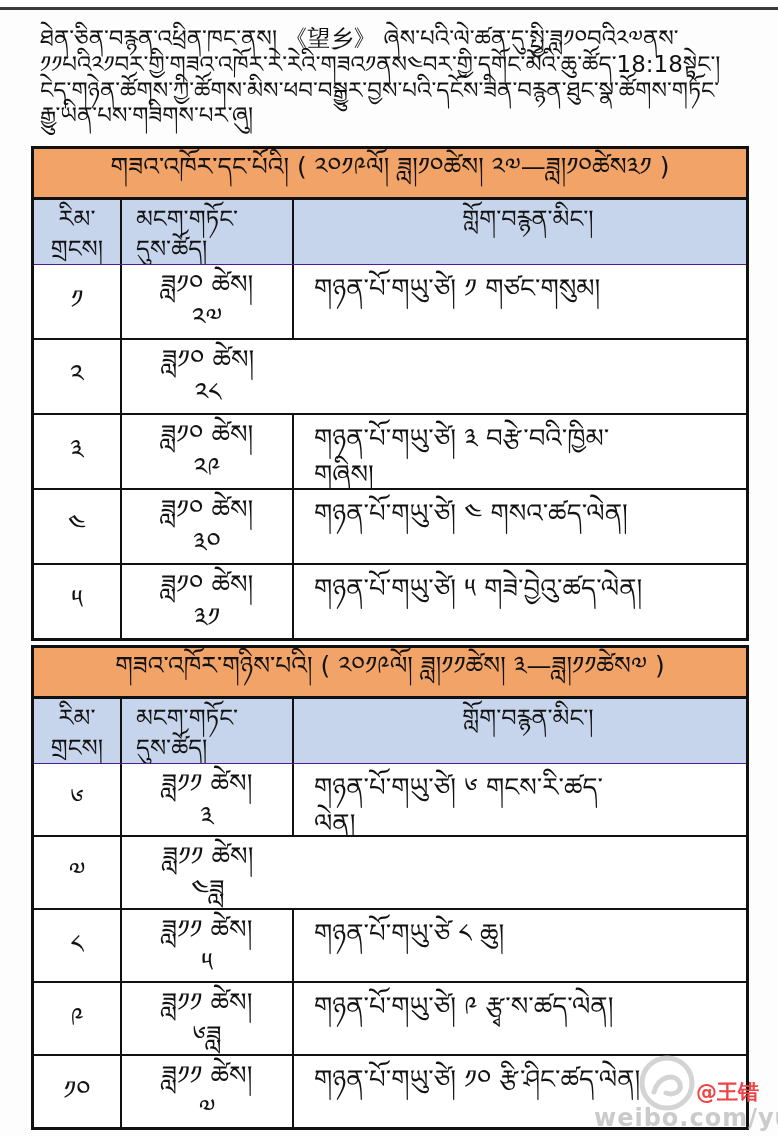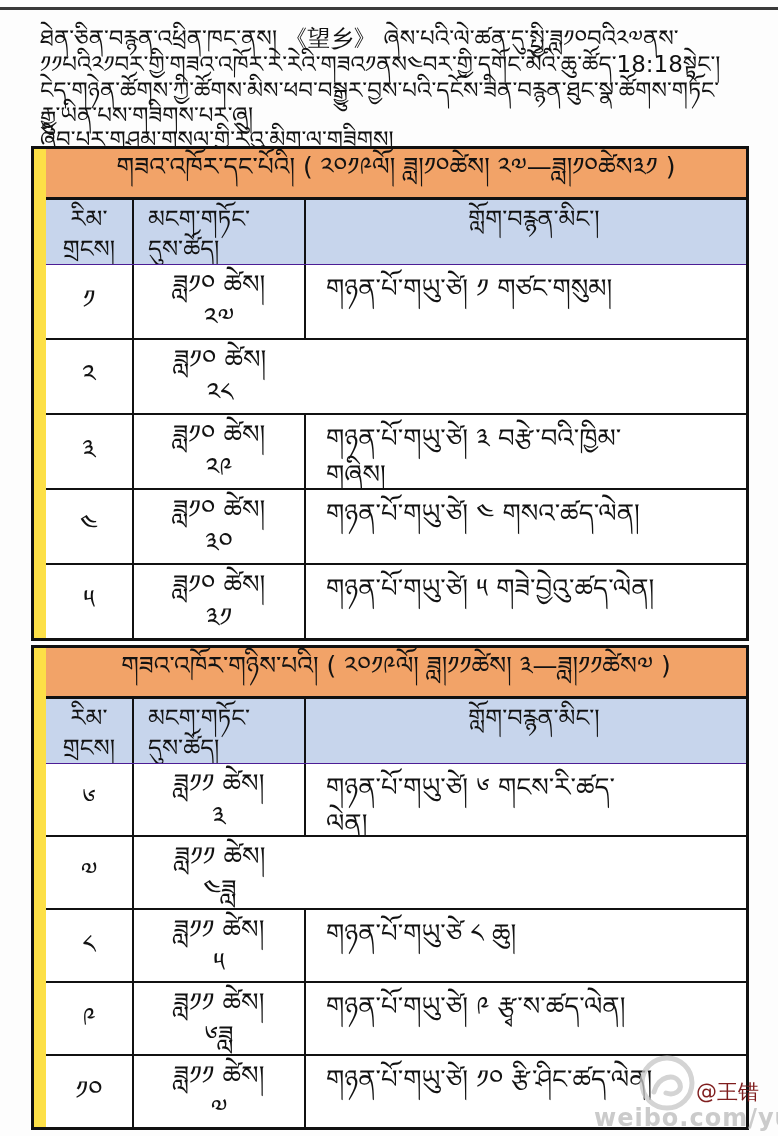--- a/index.html
+++ b/index.html
@@ -9,21 +9,21 @@
     font-family:"DejaVu Sans", sans-serif; color:#121212;
   }
   .top-rule { position:absolute; top:7px; left:0; width:778px; height:3px; background:#3a3a3a; }
 
   .intro { position:absolute; top:25px; left:40px; width:732px; }
   .intro-line { font-size:23px; line-height:26px; white-space:nowrap; letter-spacing:0; }
   .intro-line.short { line-height:24px; }
 
   .sched-table {
     position:absolute; left:31px; width:718px;
-    border:3px solid #111; box-sizing:border-box; background:#fde047;padding-left:12px;
+    border:3px solid #111; box-sizing:border-box; background:#0c4a6e;
   }
   .table-1 { top:146px; }
   .table-2 { top:645px; }
 
   .title-bar {
     height:48px; background:#F2A368; border-bottom:3px solid #111;
     display:flex; align-items:center; justify-content:center;
     font-size:25px; white-space:nowrap; overflow:hidden;
   }
   .hdr-row { display:flex; background:#C7D5EC; border-bottom:1px solid #4c1d95; height:64px; }
@@ -39,40 +39,39 @@
   .col-name { flex:1; text-align:left; padding:5px 4px 0 20px; line-height:36px; }
 
   .hdr-row .cell { font-size:24px; line-height:30px; }
   .hdr-row .col-no   { padding-top:4px; }
   .hdr-row .col-time { padding-top:4px; text-align:left; padding-left:14px; }
   .hdr-row .col-name { text-align:center; padding-top:4px; }
 
   .watermark { position:absolute; left:588px; top:1048px; width:190px; height:88px; z-index:5; }
   .wm-logo { position:absolute; left:48px; top:4px; opacity:0.75; }
   .wm-handle {
-    position:absolute; left:108px; top:30px; font-size:21px; font-weight:normal;
-    color:#7f1d1d; white-space:nowrap;
+    position:absolute; left:108px; top:30px; font-size:21px; font-weight:bold;
+    color:#ef4444; white-space:nowrap;
   }
   .wm-url {
     position:absolute; left:6px; top:56px; font-size:24px; font-weight:bold;
     color:#cbcbcb; white-space:nowrap; letter-spacing:1px;
   }
 </style>
 </head>
 <body>
 
 <div class="page">
   <div class="top-rule"></div>
 
   <div class="intro">
     <div class="intro-line">ཐེན་ཅིན་བརྙན་འཕྲིན་ཁང་ནས། 《望乡》 ཞེས་པའི་ལེ་ཚན་དུ་སྤྱི་ཟླ༡༠བའི༢༧ནས་</div>
     <div class="intro-line">༡༡པའི༢༡བར་གྱི་གཟའ་འཁོར་རེ་རེའི་གཟའ༡ནས༤བར་གྱི་དགོང་མོའི་ཆུ་ཚོད་18:18སྟེང་།</div>
     <div class="intro-line">ངེད་གཉེན་ཚོགས་ཀྱི་ཚོགས་མིས་ཕབ་བསྒྱུར་བྱས་པའི་དངོས་ཟིན་བརྙན་ཐུང་སྣ་ཚོགས་གཏོང་</div>
     <div class="intro-line short">རྒྱུ་ཡིན་པས་གཟིགས་པར་ཞུ།</div>
-    <div class="intro-line short">ཞིབ་པར་གཤམ་གསལ་གྱི་རེའུ་མིག་ལ་གཟིགས།</div>
   </div>
 
   <div class="sched-table table-1">
     <div class="title-bar">
       <span>གཟའ་འཁོར་དང་པོའི། ( ༢༠༡༩ལོ། ཟླ།༡༠ཚེས། ༢༧—ཟླ།༡༠ཚེས༣༡ )</span>
     </div>
     <div class="hdr-row">
       <div class="cell col-no">རིམ་
 གྲངས།</div>
       <div class="cell col-time">མངག་གཏོང་

